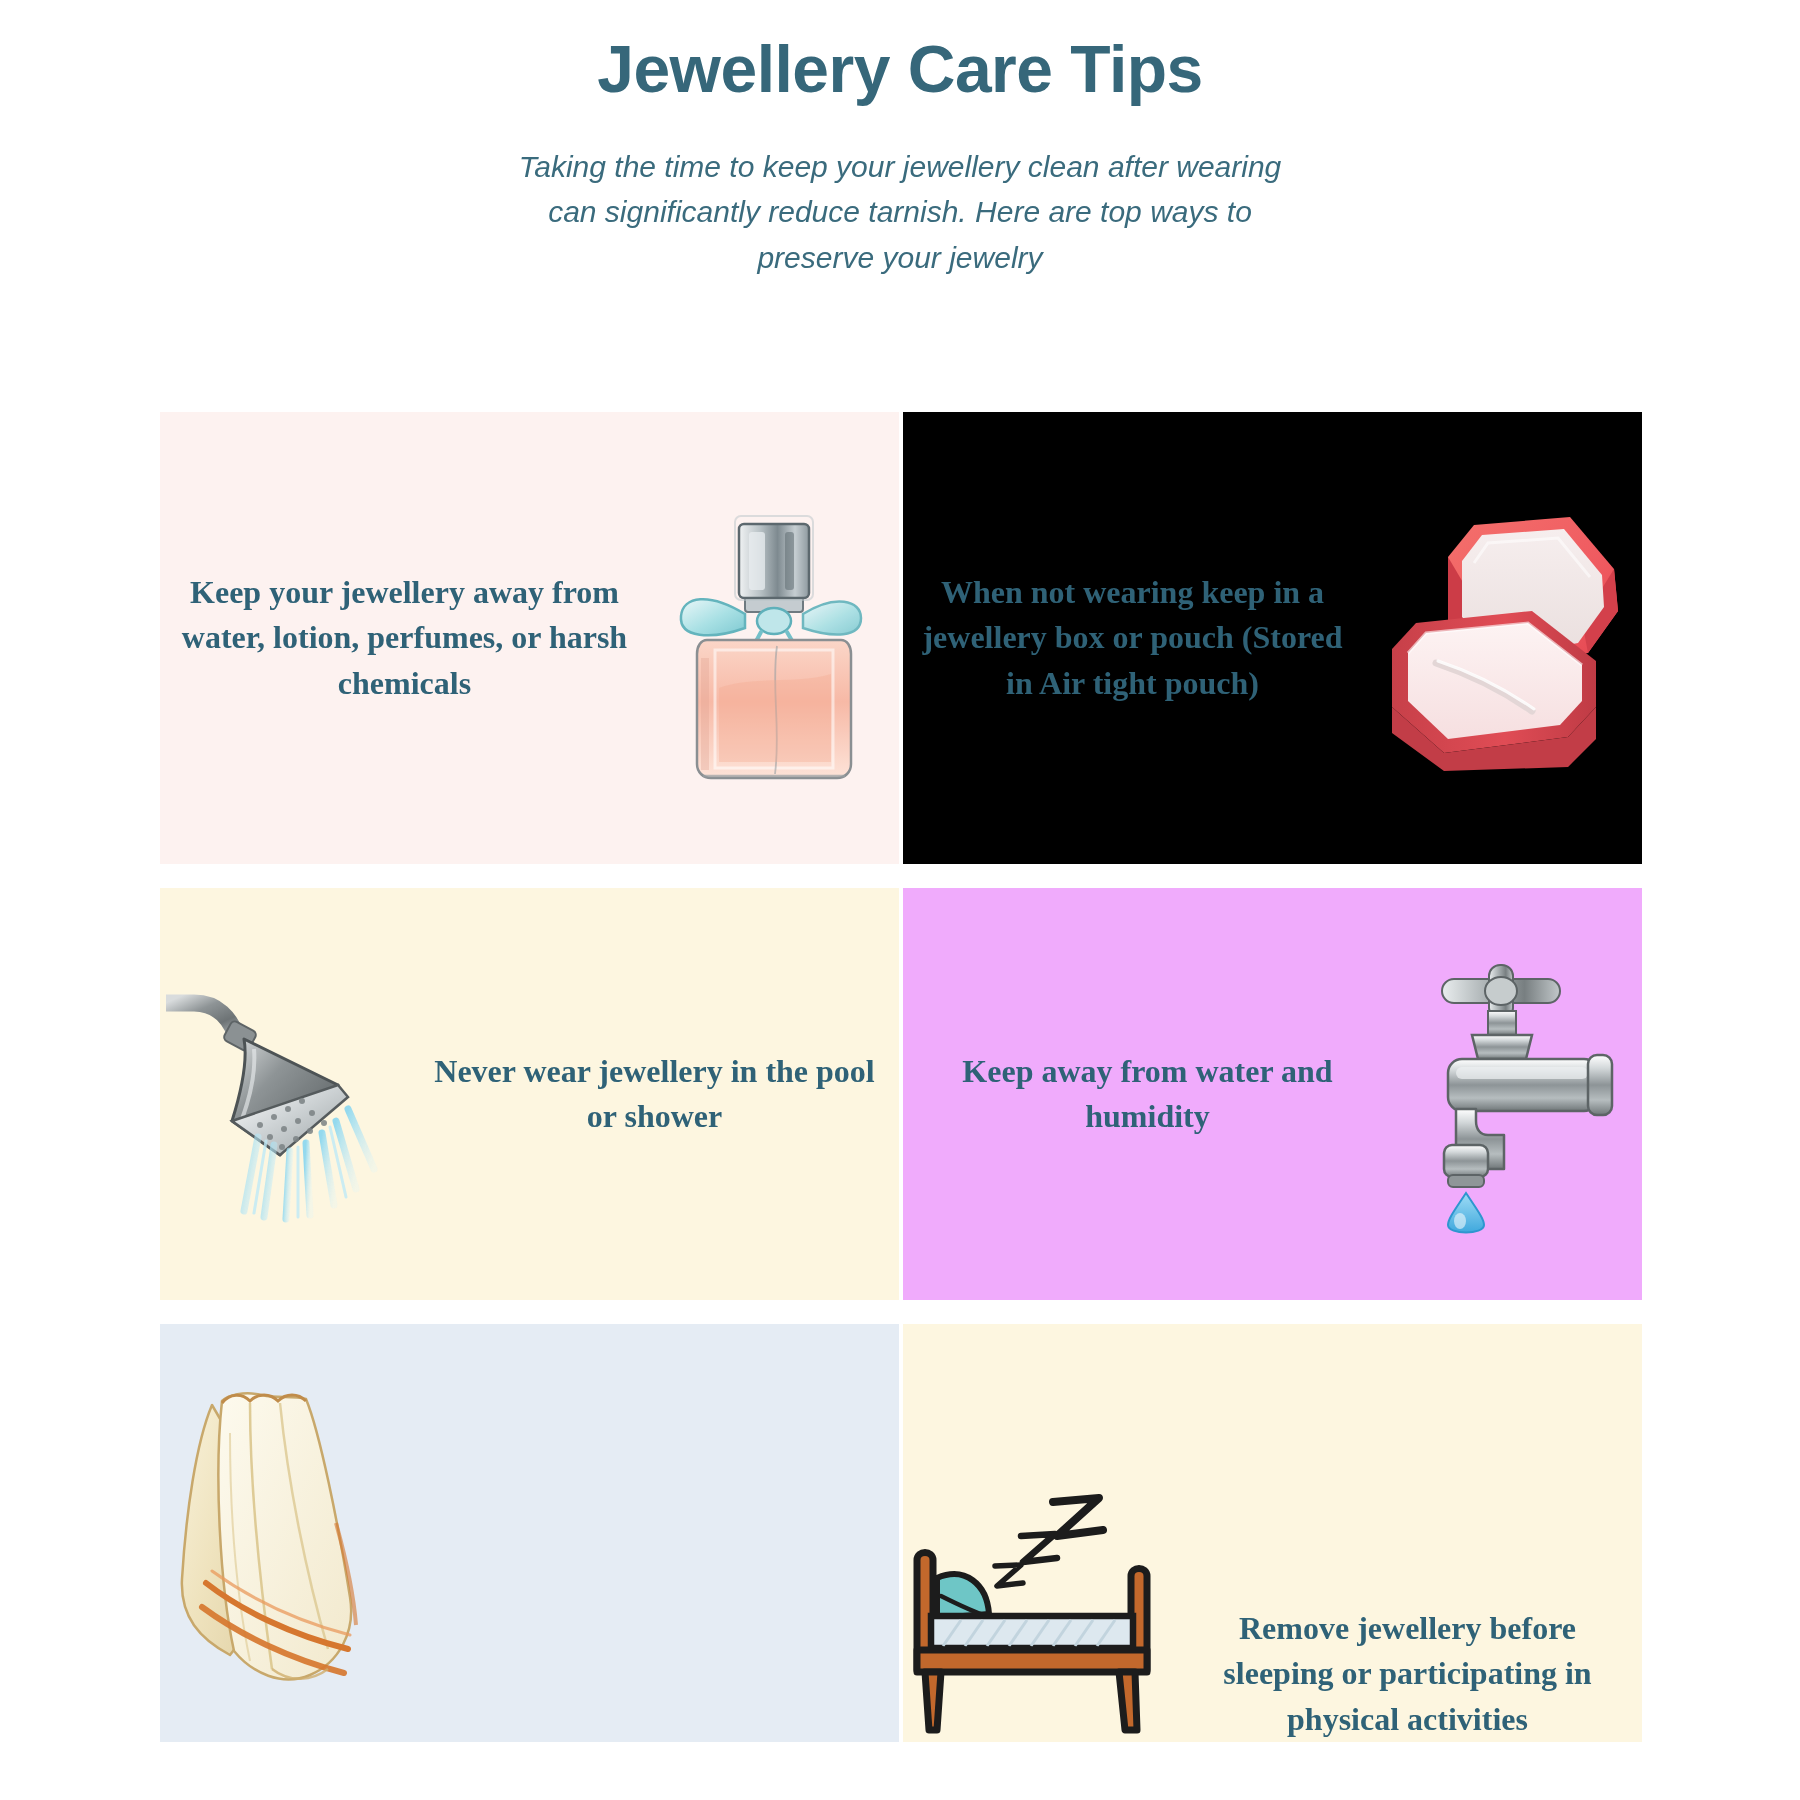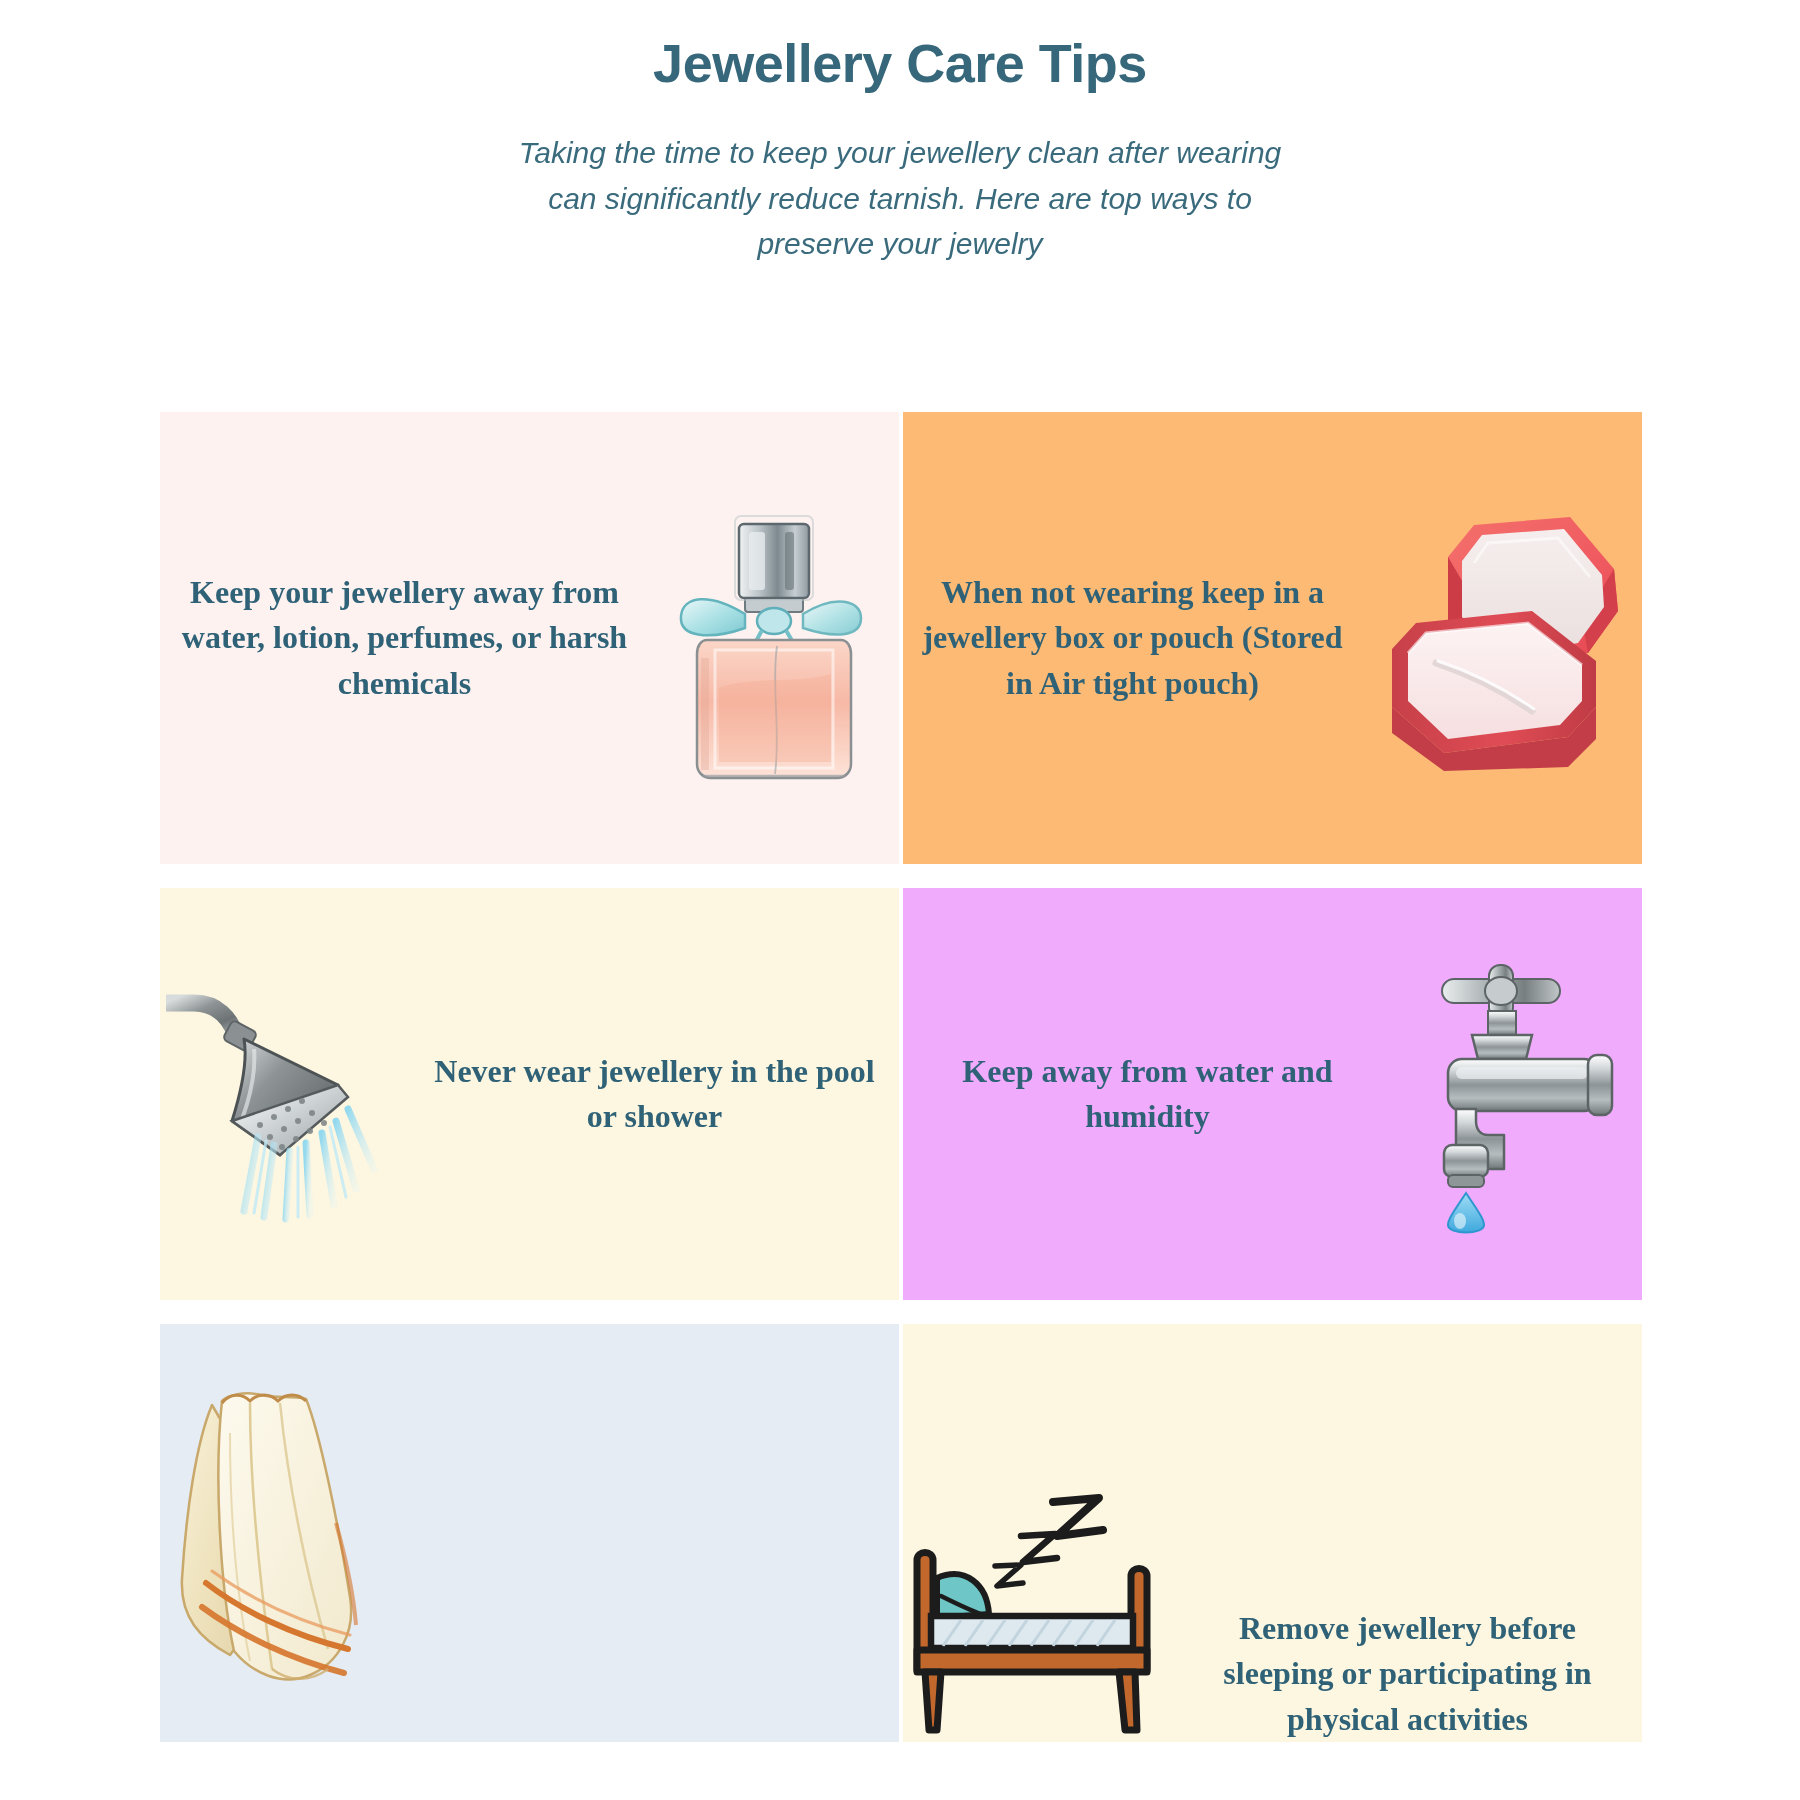--- a/index.html
+++ b/index.html
@@ -20,21 +20,21 @@
   }
 
   
   .header {
     padding-top: 32px;
     text-align: center;
   }
   .page-title {
     font-family: "Liberation Sans", sans-serif;
     font-weight: bold;
-    font-size: 54px;
+    font-size: 66px;
     letter-spacing: -0.5px;
     color: #36677a;
     line-height: 1.15;
   }
   .page-subtitle {
     margin: 36px auto 0;
     width: 800px;
     font-family: Liberation Sans, sans-serif;
     font-style: italic;
     font-size: 30px;
@@ -158,21 +158,21 @@
 
           <path d="M70 200 C 100 188, 150 196, 182 186 L182 274 L70 274 Z" fill="#f4a98f" opacity="0.35"></path>
 
           <path d="M52 170 L60 170 L60 282 L52 282 Z" fill="#dfa491" opacity="0.35"></path>
 
           <path d="M54 288 L196 288" stroke="#9aa0a3" stroke-width="2.5" opacity="0.7"></path>
         </svg>
       </div>
     </div>
 
-    <div class="card" style="background:#fdba74;gap:20px;">
+    <div class="card" style="background:#000000;gap:20px;">
       <div class="card-text">When not wearing keep in a jewellery box or pouch (Stored in Air tight pouch)</div>
       <div class="card-art">
         <svg class="art-ringbox" viewBox="0 0 260 270">
           <defs>
             <linearGradient id="lidTop" x1="0" y1="0" x2="1" y2="1">
               <stop offset="0%" stop-color="#f4706c"></stop>
               <stop offset="60%" stop-color="#ef5a60"></stop>
               <stop offset="100%" stop-color="#e3444f"></stop>
             </linearGradient>
             <linearGradient id="lidInner" x1="0" y1="0" x2="0" y2="1">

